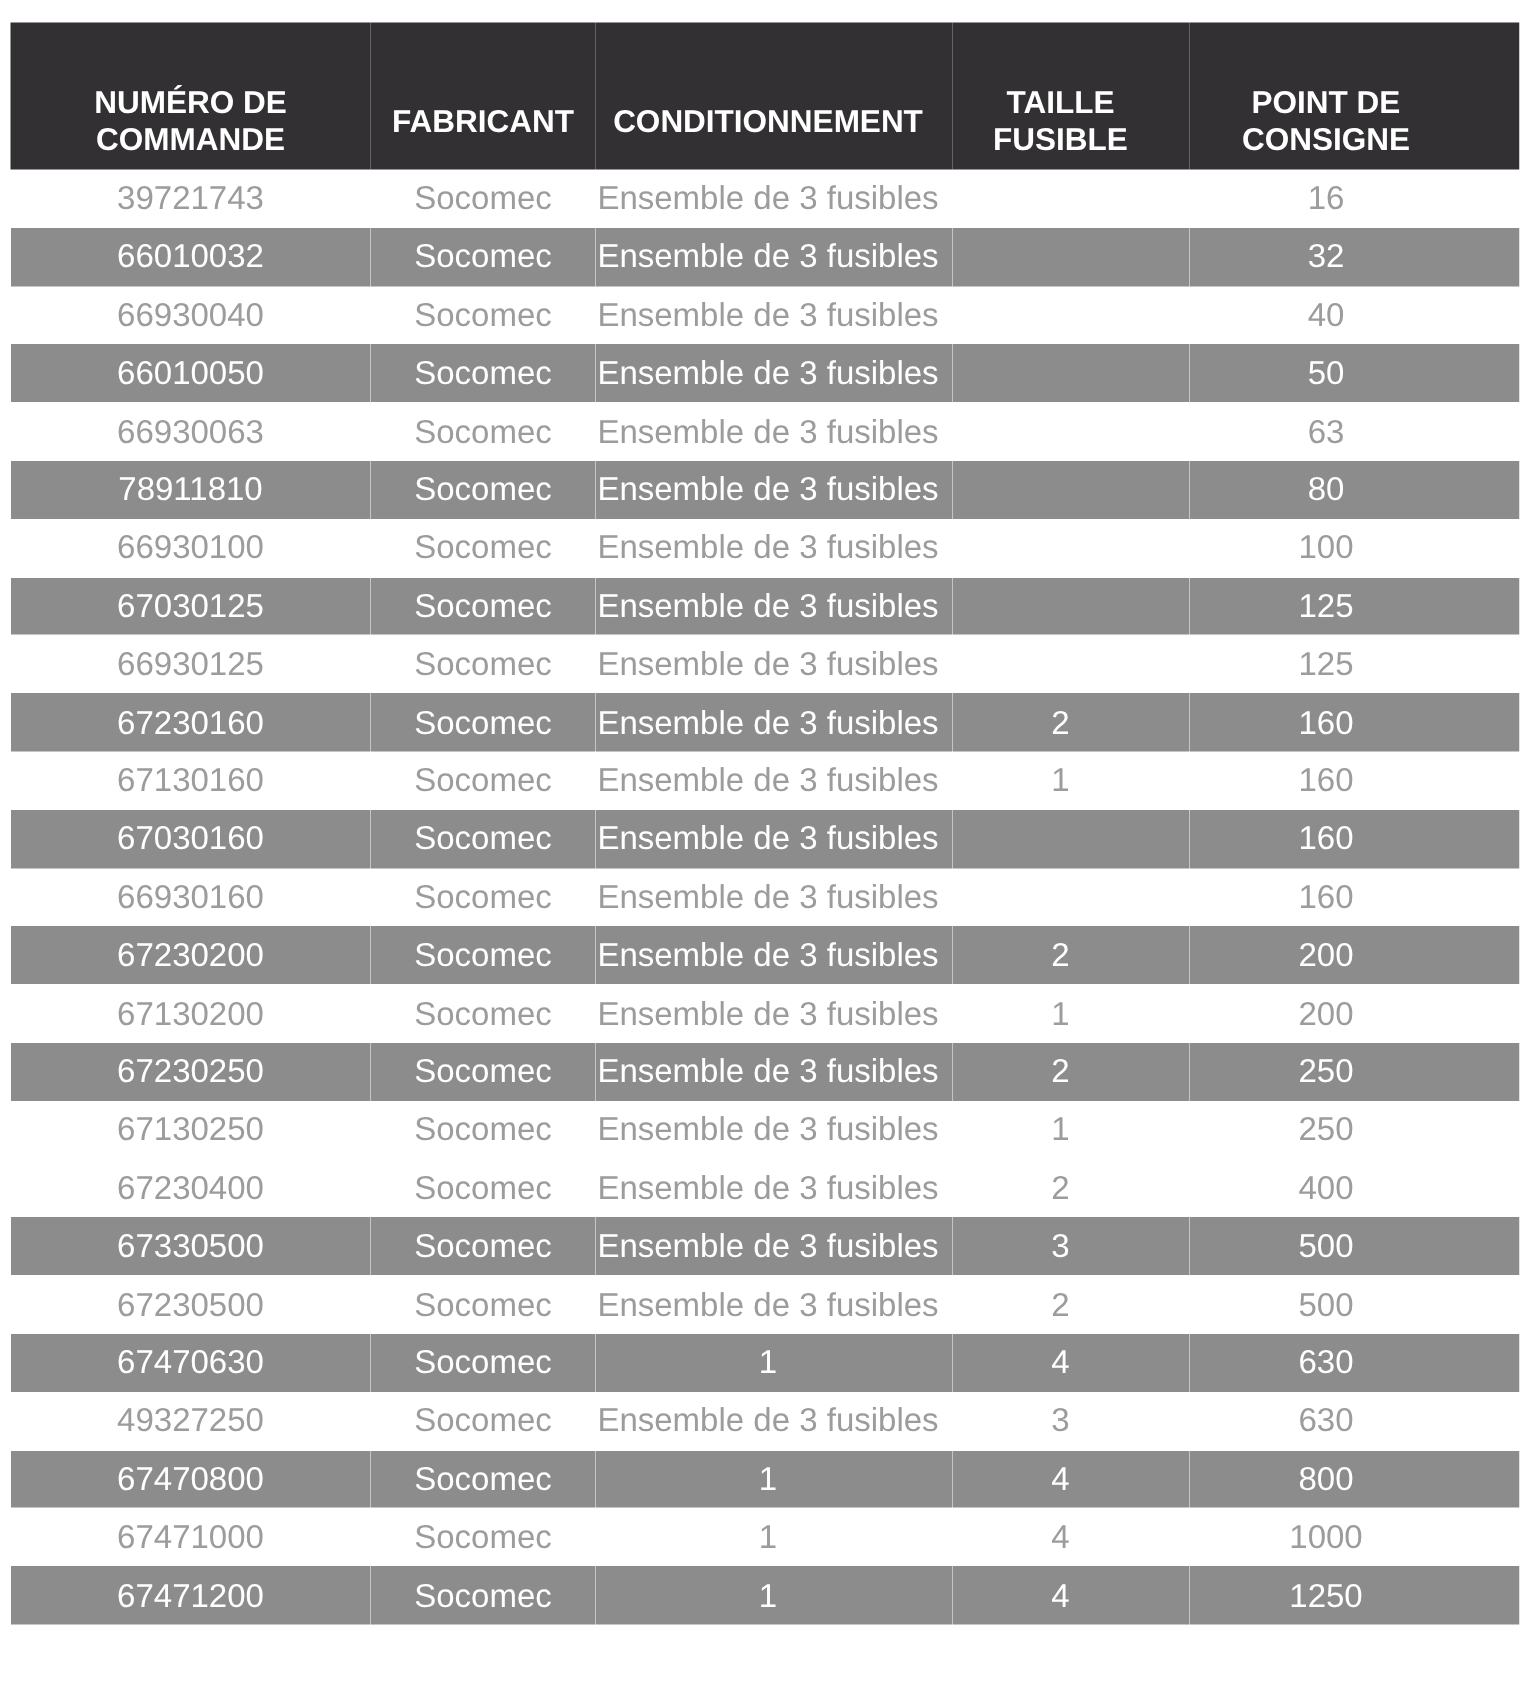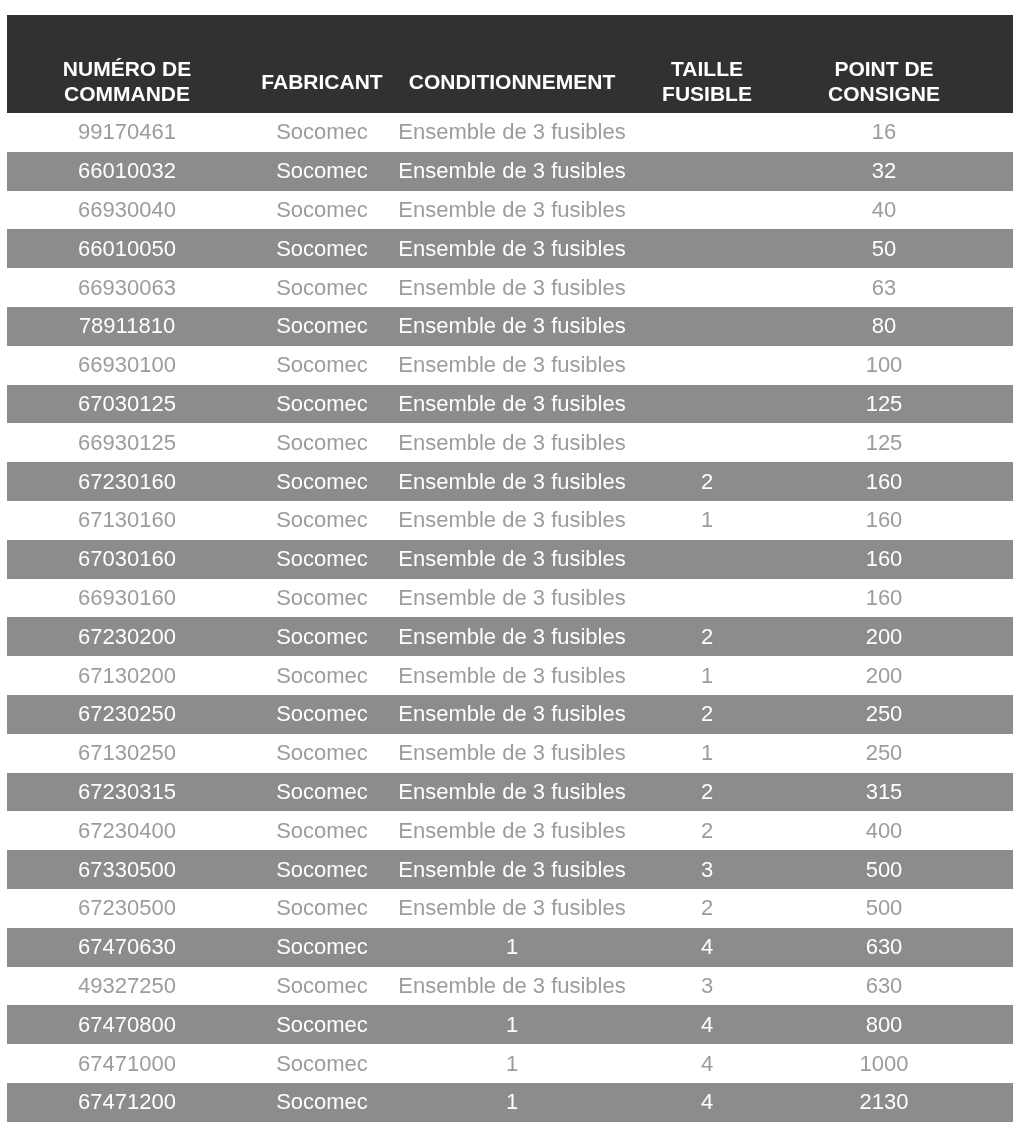--- a/index.html
+++ b/index.html
@@ -97,21 +97,21 @@
         <th class="h3">
           <span class="hspan">TAILLE FUSIBLE</span>
         </th>
         <th class="h4">
           <span class="hspan">POINT DE CONSIGNE</span>
         </th>
       </tr>
     </thead>
     <tbody>
         <tr>
-          <td class="c0">99170461</td>
+          <td class="c0">39721743</td>
           <td class="c1">Socomec</td>
           <td class="c2">Ensemble de 3 fusibles</td>
           <td class="c3"></td>
           <td class="c4">16</td>
         </tr>
         <tr class="alt">
           <td class="c0">66010032</td>
           <td class="c1">Socomec</td>
           <td class="c2">Ensemble de 3 fusibles</td>
           <td class="c3"></td>
@@ -215,27 +215,20 @@
           <td class="c3">2</td>
           <td class="c4">250</td>
         </tr>
         <tr>
           <td class="c0">67130250</td>
           <td class="c1">Socomec</td>
           <td class="c2">Ensemble de 3 fusibles</td>
           <td class="c3">1</td>
           <td class="c4">250</td>
         </tr>
-        <tr class="alt">
-          <td class="c0">67230315</td>
-          <td class="c1">Socomec</td>
-          <td class="c2">Ensemble de 3 fusibles</td>
-          <td class="c3">2</td>
-          <td class="c4">315</td>
-        </tr>
         <tr>
           <td class="c0">67230400</td>
           <td class="c1">Socomec</td>
           <td class="c2">Ensemble de 3 fusibles</td>
           <td class="c3">2</td>
           <td class="c4">400</td>
         </tr>
         <tr class="alt">
           <td class="c0">67330500</td>
           <td class="c1">Socomec</td>
@@ -276,17 +269,17 @@
           <td class="c1">Socomec</td>
           <td class="c2">1</td>
           <td class="c3">4</td>
           <td class="c4">1000</td>
         </tr>
         <tr class="alt">
           <td class="c0">67471200</td>
           <td class="c1">Socomec</td>
           <td class="c2">1</td>
           <td class="c3">4</td>
-          <td class="c4">2130</td>
+          <td class="c4">1250</td>
         </tr>
       </tbody>
   </table>
 </div>
 
 </body></html>

